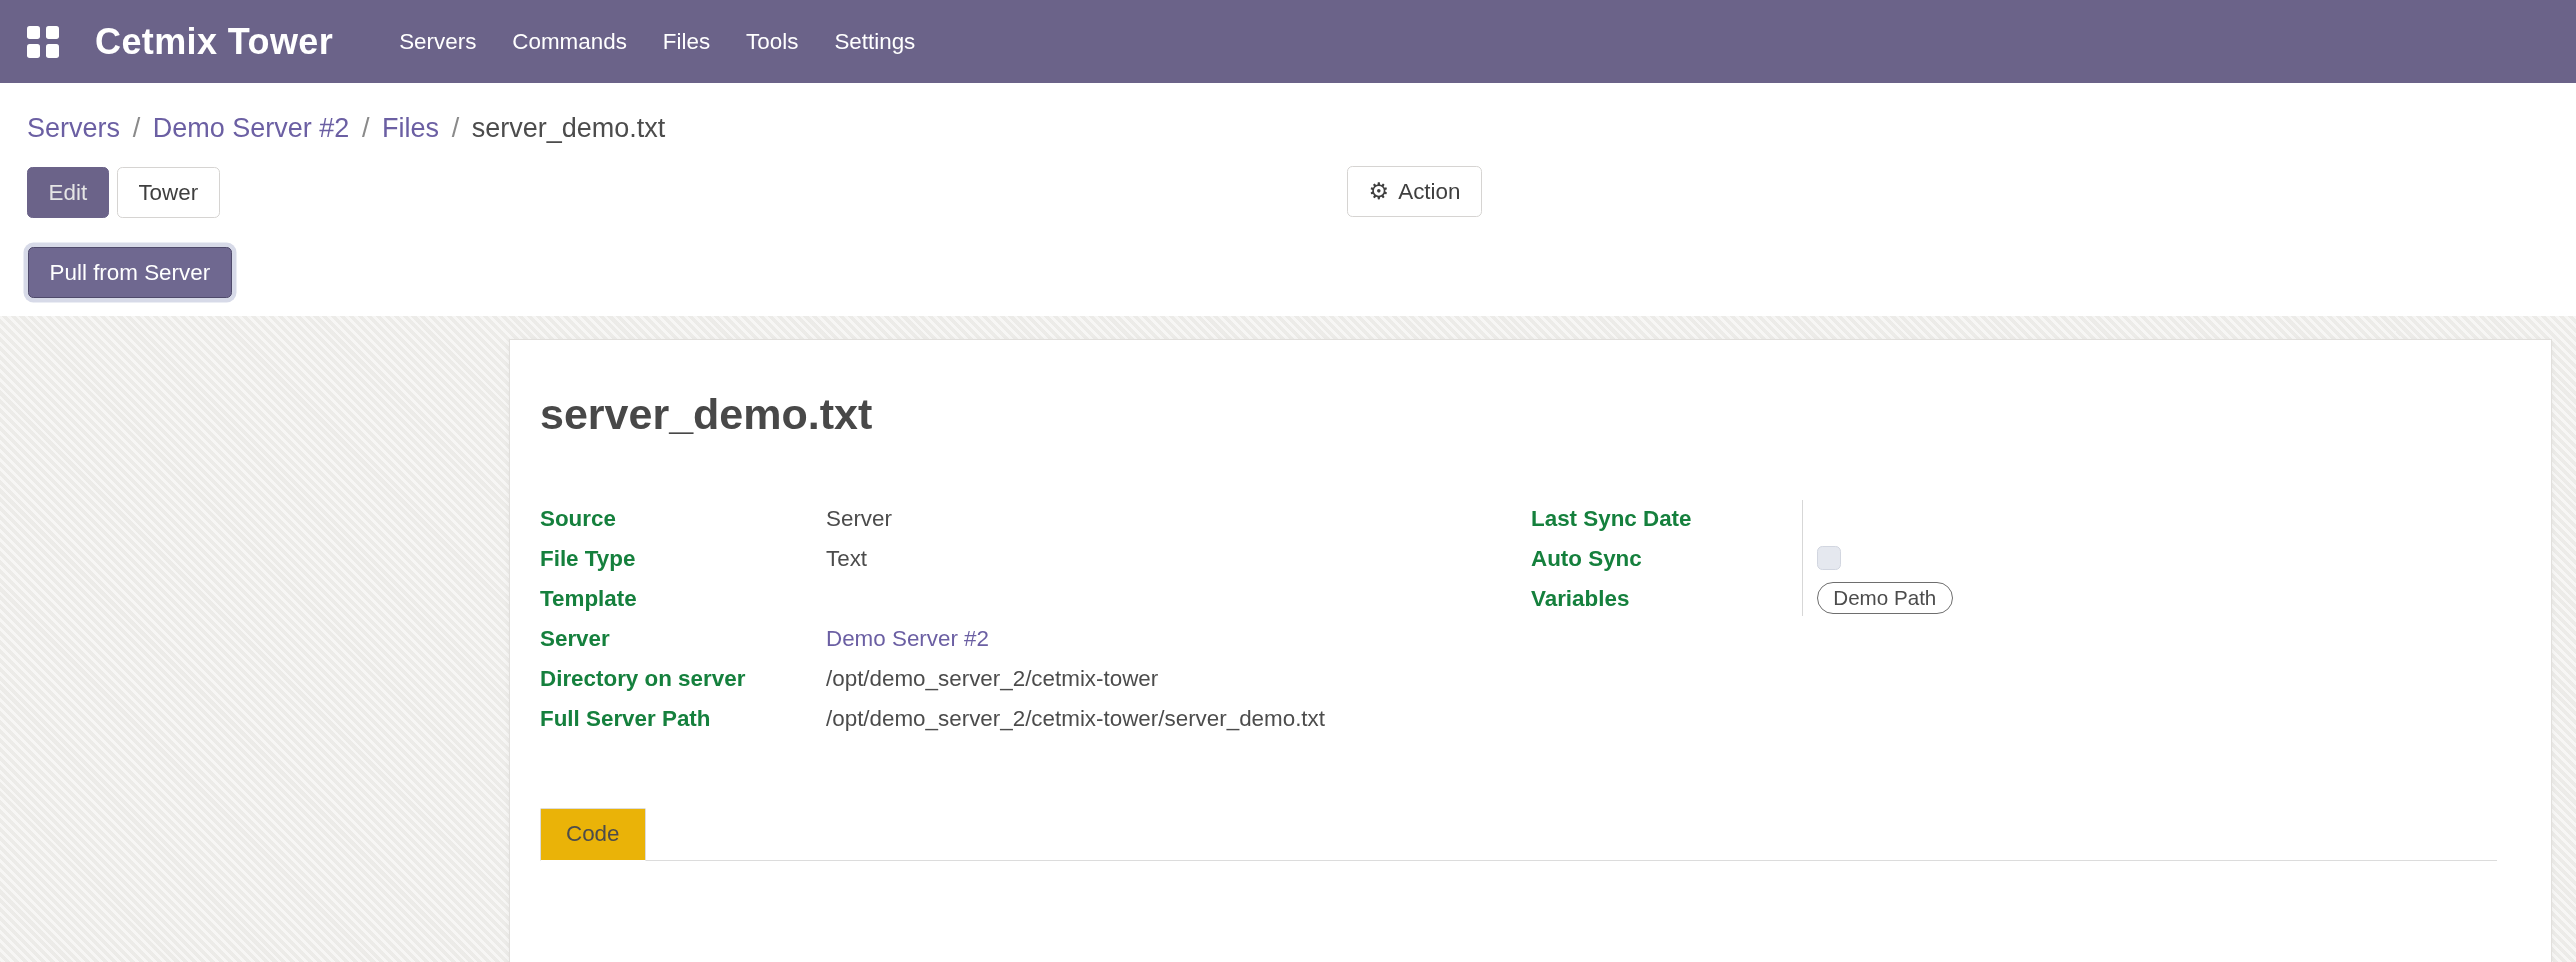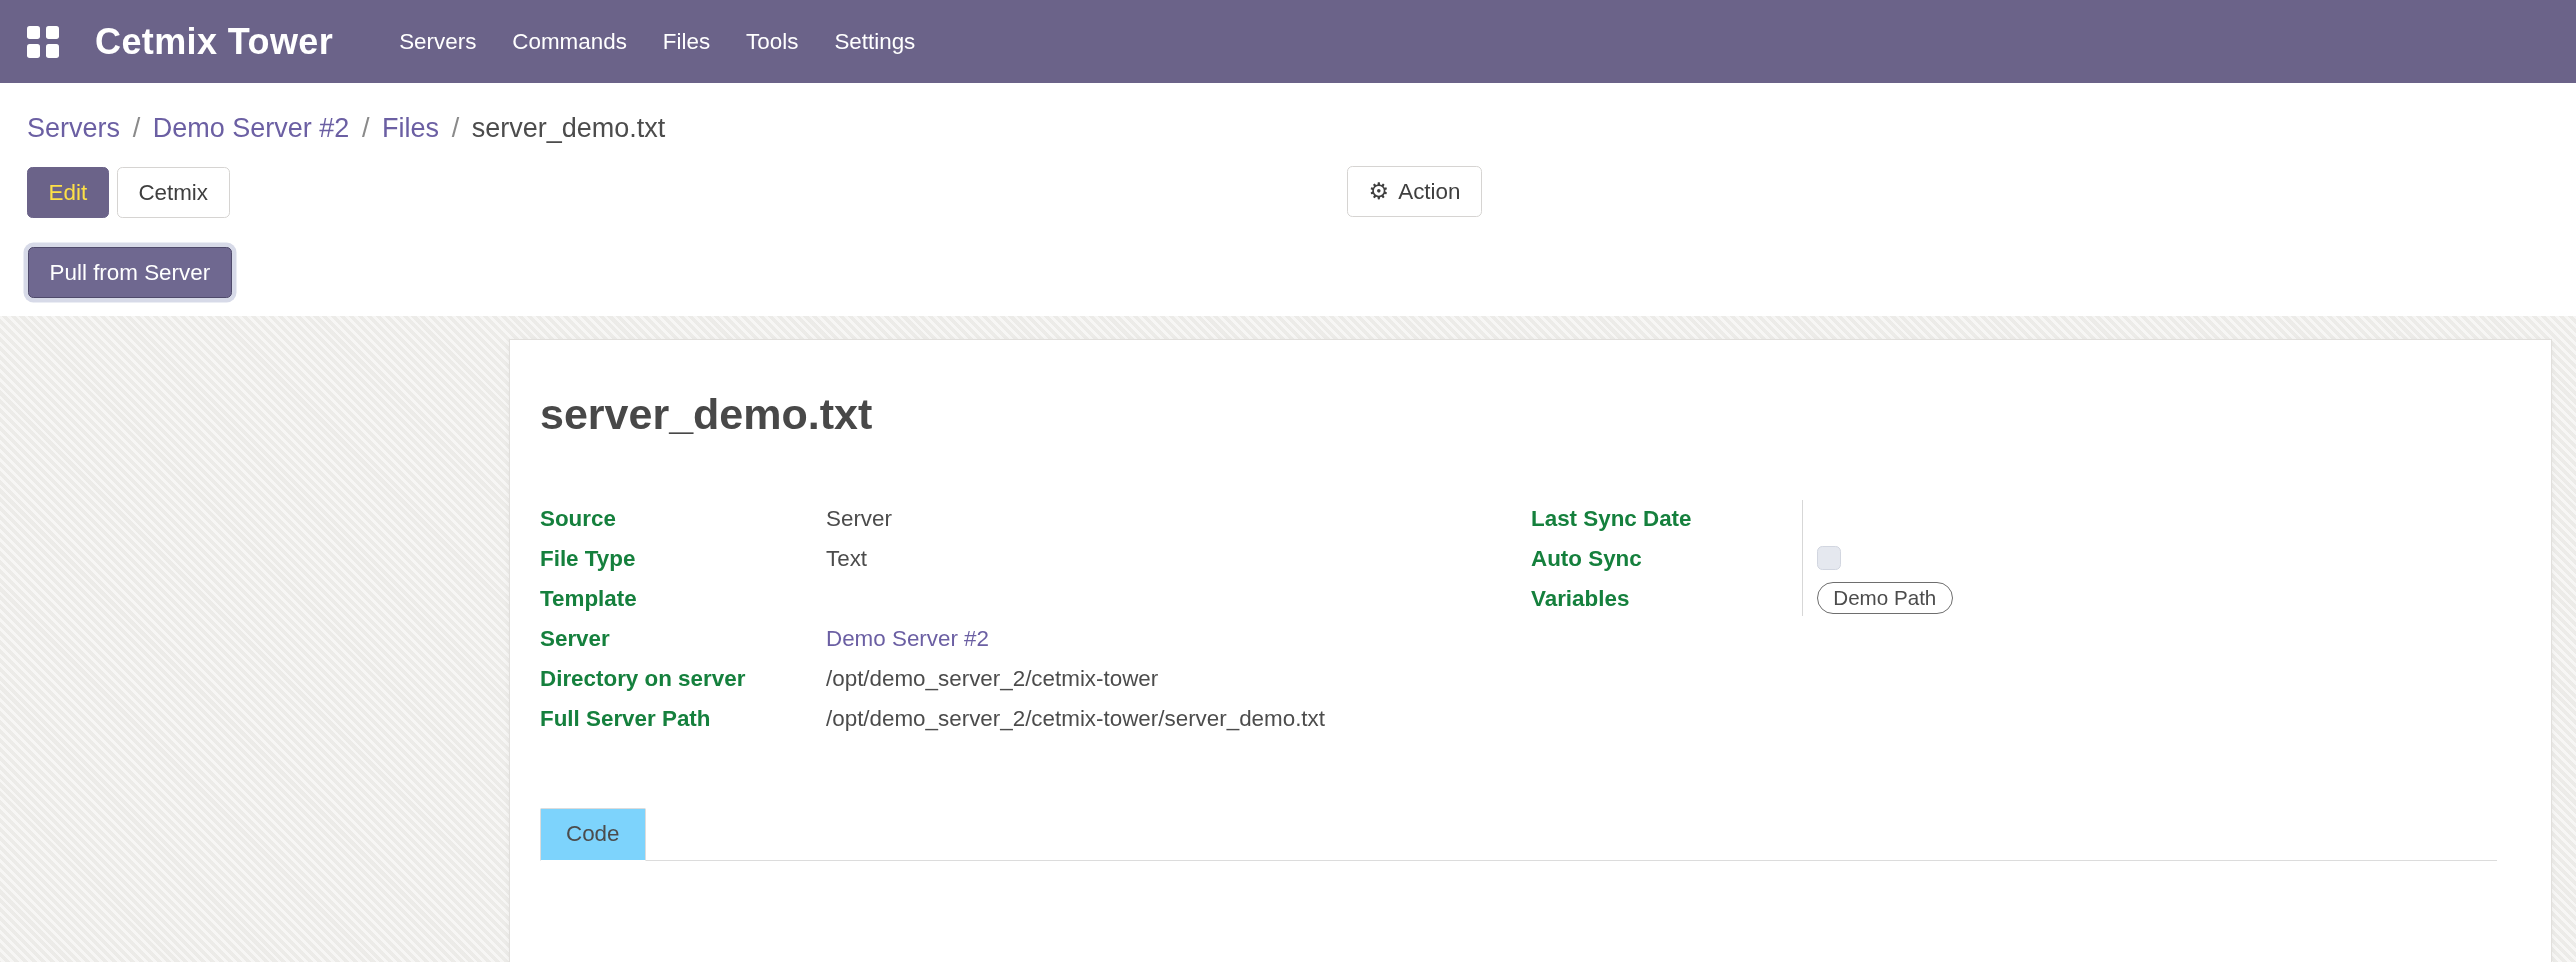--- a/index.html
+++ b/index.html
@@ -44,21 +44,21 @@
   .cp-buttons {
     position:relative; margin-top:20px; padding:0 27px; height:53px;
     display:flex; align-items:center;
   }
   .btn {
     font-family:"Liberation Sans", sans-serif;
     font-size:22.4px; padding:10px 20.6px; border-radius:5.4px;
     border:0.9px solid transparent; cursor:pointer; line-height:1.3;
     white-space:nowrap;
   }
-  .btn-primary { background:#6b6389; color:#fde047; border-color:#6b6389; }
+  .btn-primary { background:#6b6389; color:#e5e5e5; border-color:#6b6389; }
   .btn-secondary { background:#ffffff; color:#3f3f3f; border-color:#d6d4d2; }
   .action-btn {
     position:absolute; left:1347px; top:0;
     display:inline-flex; align-items:center; gap:9px;
   }
   .gear-glyph { font-size:23px; line-height:1; }
 
   .cp-workflow { margin-top:28px; padding:0 27px 18px 28px; }
   .pull-btn {
     background:#6f6890; color:#ffffff; border:0.9px solid #4f4a6b;
@@ -113,21 +113,21 @@
   
   .notebook { margin-top:68px; }
   .nav-tabs { border-bottom:0.9px solid #dcdcdc; padding-left:0; height:55px; display:flex; align-items:flex-end; }
   .tab {
     display:inline-block; font-size:22.4px; padding:12.6px 25px;
     border:0.9px solid transparent; border-bottom:none; cursor:pointer;
     color:#4c4c4c; position:relative; top:0.9px; background:transparent;
     border-radius:1.8px 1.8px 0 0;
   }
   .tab.active {
-    background:#7dd3fc; border-color:#dcdcdc; border-bottom:0.9px solid #ffffff;
+    background:#eab308; border-color:#dcdcdc; border-bottom:0.9px solid #ffffff;
   }
 </style>
 </head>
 <body>
 
 <div class="navbar">
   <div class="apps-icon">
     <span></span>
       <span></span>
     <span></span>
@@ -141,21 +141,21 @@
       <div class="nav-item">Tools</div>
       <div class="nav-item">Settings</div>
     </nav>
 </div>
 
 <div class="control-panel">
   <div class="breadcrumb"><span class="bc-link">Servers</span><span class="bc-sep">/</span><span class="bc-link">Demo Server #2</span><span class="bc-sep">/</span><span class="bc-link">Files</span><span class="bc-sep">/</span><span class="bc-current">server_demo.txt</span></div>
 
   <div class="cp-buttons">
     <button class="btn btn-primary" style="margin-right:8px">Edit</button>
-    <button class="btn btn-secondary">Cetmix</button>
+    <button class="btn btn-secondary">Tower</button>
     <button class="btn btn-secondary action-btn">
       <span class="gear-glyph">⚙</span>
       <span>Action</span>
     </button>
   </div>
 
   <div class="cp-workflow">
     <button class="btn pull-btn">Pull from Server</button>
   </div>
 </div>

